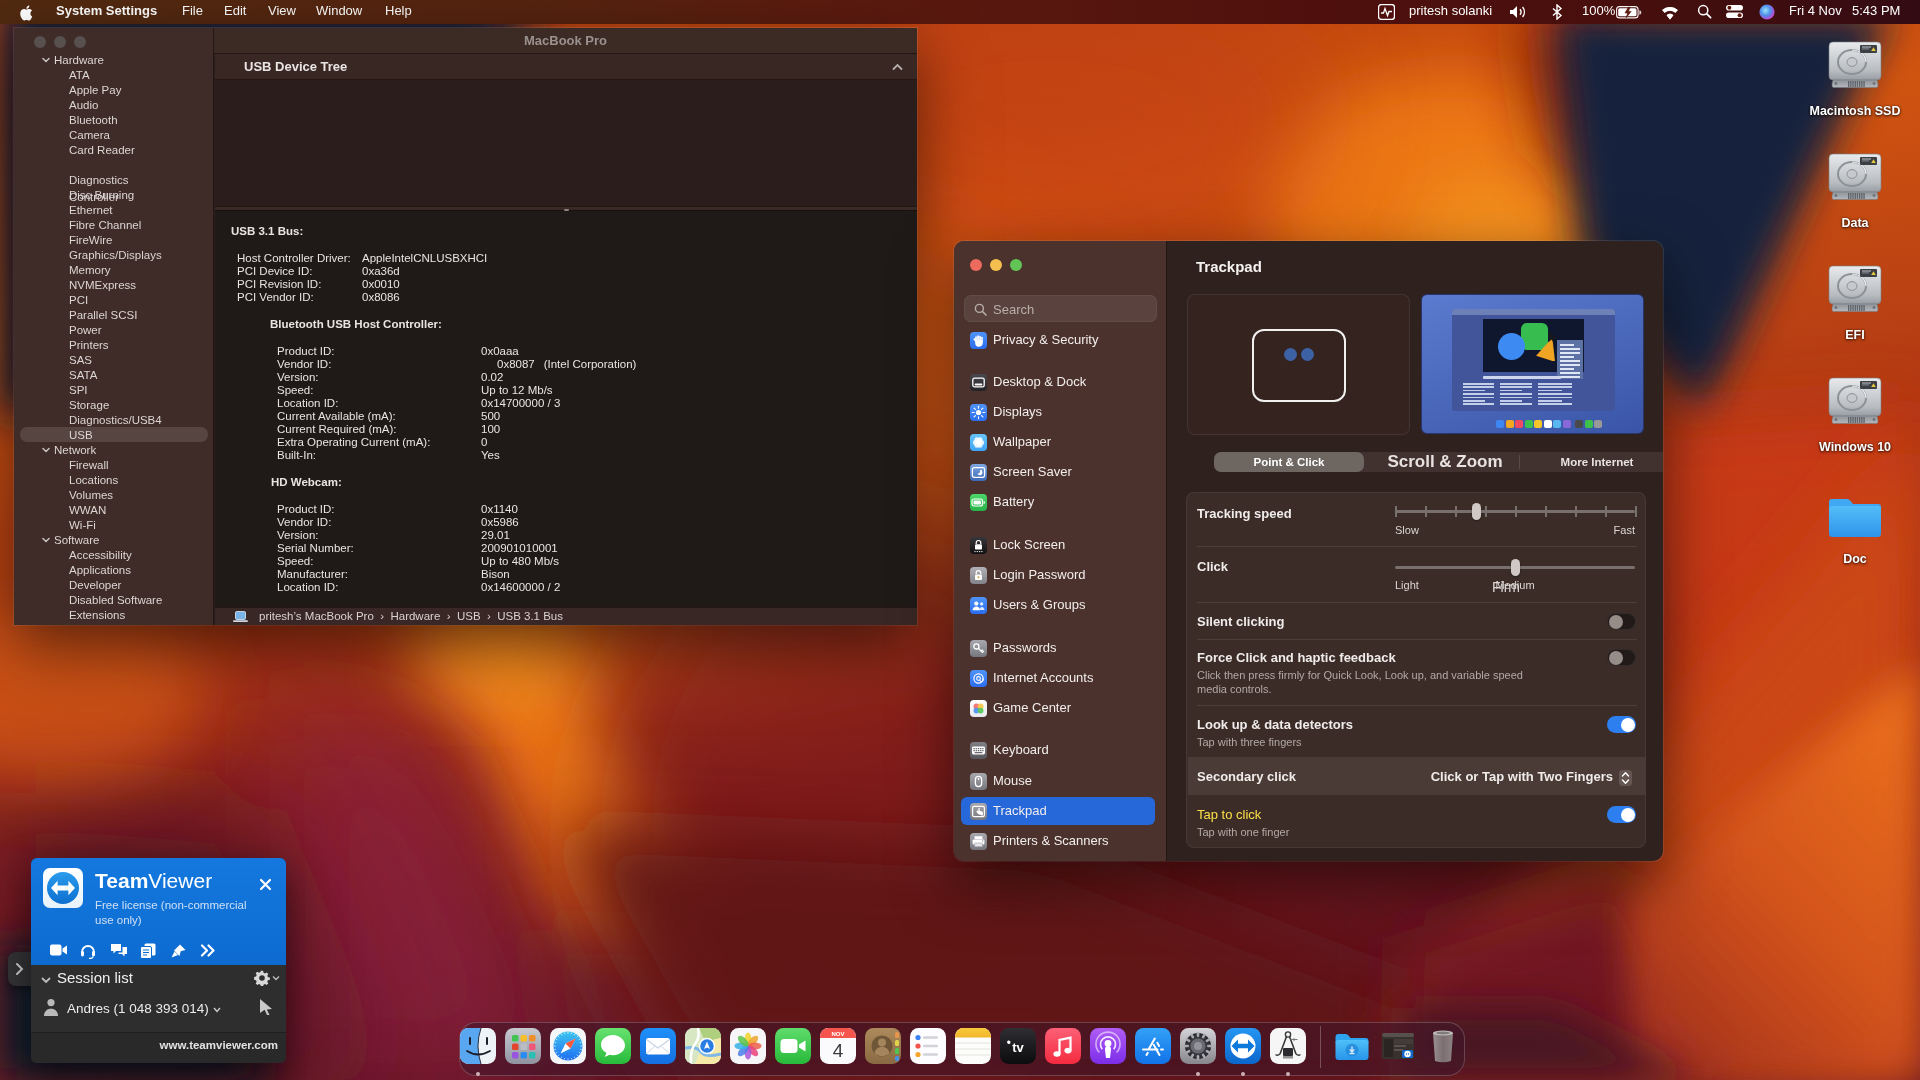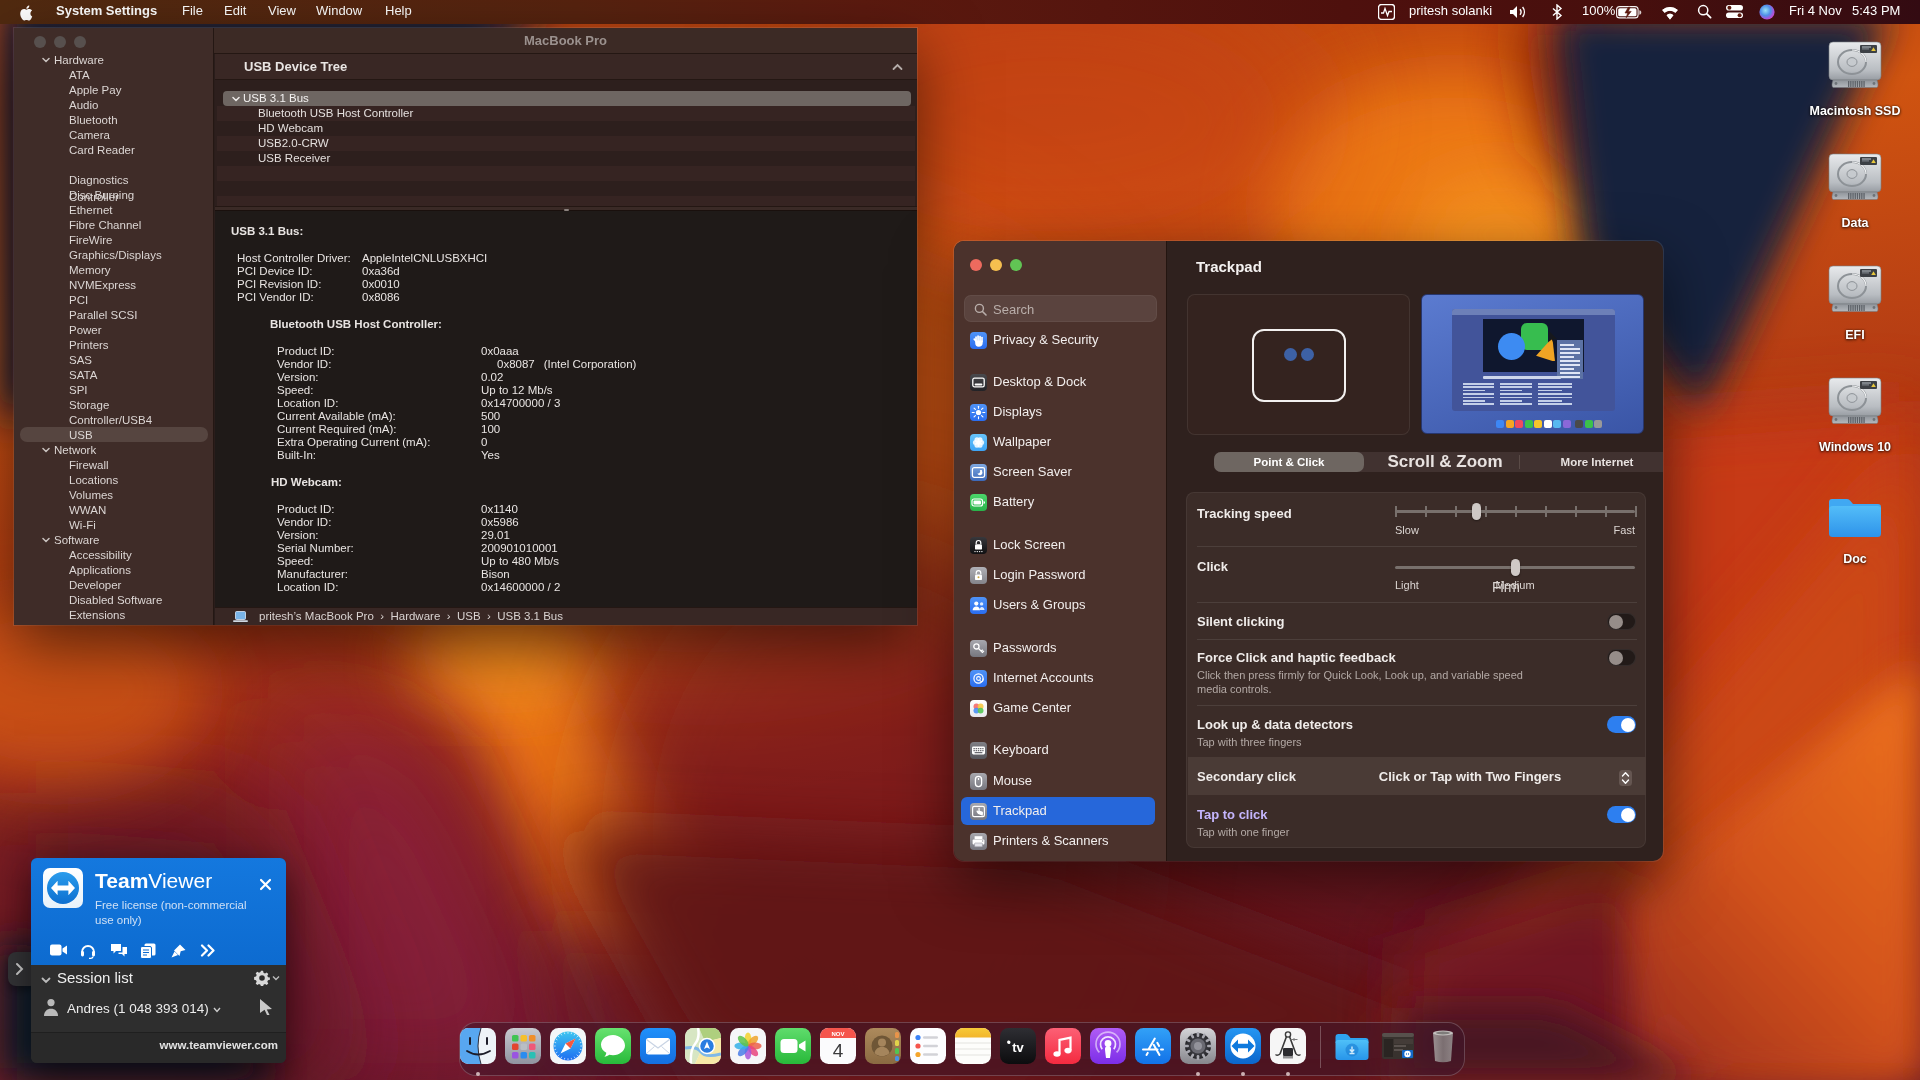--- a/index.html
+++ b/index.html
@@ -164,21 +164,21 @@
   <span class="abs" style="left:55px;top:234.5px;line-height:15px;">Memory</span>
   <span class="abs" style="left:55px;top:249.5px;line-height:15px;">NVMExpress</span>
   <span class="abs" style="left:55px;top:264.5px;line-height:15px;">PCI</span>
   <span class="abs" style="left:55px;top:279.5px;line-height:15px;">Parallel SCSI</span>
   <span class="abs" style="left:55px;top:294.5px;line-height:15px;">Power</span>
   <span class="abs" style="left:55px;top:309.5px;line-height:15px;">Printers</span>
   <span class="abs" style="left:55px;top:324.5px;line-height:15px;">SAS</span>
   <span class="abs" style="left:55px;top:339.5px;line-height:15px;">SATA</span>
   <span class="abs" style="left:55px;top:354.5px;line-height:15px;">SPI</span>
   <span class="abs" style="left:55px;top:369.5px;line-height:15px;">Storage</span>
-  <span class="abs" style="left:55px;top:384.5px;line-height:15px;">Controller/USB4</span>
+  <span class="abs" style="left:55px;top:384.5px;line-height:15px;">Diagnostics/USB4</span>
   <div class="abs" style="left:6px;top:399.0px;width:188px;height:15px;border-radius:7px;background:#564540;"></div>
   <span class="abs" style="left:55px;top:399.5px;line-height:15px;">USB</span>
   <svg class="abs" style="left:28px;top:419.0px" width="8" height="6" viewBox="0 0 8 6">
         <path d="M1 1.5 4 4.5 7 1.5" stroke="#c9c2bf" stroke-width="1.5" fill="none" stroke-linecap="round"></path>
       </svg>
       <span class="abs" style="left:40px;top:414.5px;line-height:15px;">Network</span>
   <span class="abs" style="left:55px;top:429.5px;line-height:15px;">Firewall</span>
   <span class="abs" style="left:55px;top:444.5px;line-height:15px;">Locations</span>
   <span class="abs" style="left:55px;top:459.5px;line-height:15px;">Volumes</span>
   <span class="abs" style="left:55px;top:474.5px;line-height:15px;">WWAN</span>
@@ -194,35 +194,20 @@
   <span class="abs" style="left:55px;top:579.5px;line-height:15px;">Extensions</span>
   </div>
 
   <div class="abs" style="left:201px;top:26px;width:702px;height:26px;background:#392724;border-bottom:1px solid #241713;">
     <span class="abs" style="left:29px;top:5px;font-size:13px;font-weight:700;color:#e9e5e3;">USB Device Tree</span>
     <svg class="abs" style="right:14px;top:9px" width="11" height="8" viewBox="0 0 11 8">
         <path d="M1.5 6 5.5 2 9.5 6" stroke="#b5aca9" stroke-width="1.8" fill="none" stroke-linecap="round"></path>
       </svg>
   </div>
 
-  <div id="usbtable" class="abs" style="left:201px;top:52px;width:702px;height:126px;background:#2d1f1d;font-size:11.5px;color:#e4dfdd;overflow:hidden;">
-  <div class="abs" style="left:2px;top:26px;width:698px;height:15px;background:#362422;"></div>
-  <div class="abs" style="left:2px;top:56px;width:698px;height:15px;background:#362422;"></div>
-  <div class="abs" style="left:2px;top:86px;width:698px;height:15px;background:#362422;"></div>
-  <div class="abs" style="left:2px;top:116px;width:698px;height:15px;background:#362422;"></div>
-  <div class="abs" style="left:8px;top:11px;width:688px;height:15px;border-radius:4px;background:#6e6662;"></div>
-  <svg class="abs" style="left:17px;top:15.5px" width="8" height="6" viewBox="0 0 8 6">
-        <path d="M1 1.5 4 4.5 7 1.5" stroke="#ece9e8" stroke-width="1.5" fill="none" stroke-linecap="round"></path>
-      </svg>
-  <span class="abs" style="left:28px;top:11px;line-height:15px;color:#f3f1f0;">USB 3.1 Bus</span>
-  <span class="abs" style="left:43px;top:26px;line-height:15px;">Bluetooth USB Host Controller</span>
-  <span class="abs" style="left:43px;top:41px;line-height:15px;">HD Webcam</span>
-  <span class="abs" style="left:43px;top:56px;line-height:15px;">USB2.0-CRW</span>
-  <span class="abs" style="left:43px;top:71px;line-height:15px;">USB Receiver</span>
-  </div>
 
   <div class="abs" style="left:201px;top:178px;width:702px;height:5px;background:#3a2a26;border-top:1px solid #241713;border-bottom:1px solid #1a100d;">
     <div class="abs" style="left:349px;top:1.5px;width:5px;height:2.5px;border-radius:2px;background:#8a817d;"></div>
   </div>
 
   <div id="details" class="abs" style="left:201px;top:183px;width:702px;height:396px;background:#1f1a18;font-size:11.5px;color:#e8e4e2;">
   <span class="abs" style="left:16px;top:13.5px;line-height:13px;font-weight:700;">USB 3.1 Bus:</span>
   <span class="abs" style="left:22px;top:40.5px;line-height:13px;font-weight:400;">Host Controller Driver:</span>
   <span class="abs" style="left:147px;top:40.5px;line-height:13px;font-weight:400;">AppleIntelCNLUSBXHCI</span>
   <span class="abs" style="left:22px;top:53.5px;line-height:13px;font-weight:400;">PCI Device ID:</span>
@@ -561,27 +546,27 @@
   <div class="abs" style="left:10px;top:176px;font-size:11px;font-weight:400;color:#b3a9a5;">Click then press firmly for Quick Look, Look up, and variable speed</div>
   <div class="abs" style="left:10px;top:190px;font-size:11px;font-weight:400;color:#b3a9a5;">media controls.</div>
   <div class="abs" style="left:10px;top:212px;width:440px;height:1px;background:rgba(255,255,255,0.09);"></div>
   <div class="abs" style="left:10px;top:224px;font-size:13px;font-weight:700;color:#f0ecea;">Look up &amp; data detectors</div>
   <div class="abs" style="left:420px;top:223px;width:29px;height:17px;border-radius:9px;background:#2d7ff0;">
       <div class="abs" style="left:13.5px;top:1.5px;width:14px;height:14px;border-radius:7px;background:#fff;"></div>
         </div>
   <div class="abs" style="left:10px;top:243px;font-size:11px;font-weight:400;color:#b3a9a5;">Tap with three fingers</div>
   <div class="abs" style="left:1px;top:264px;width:458px;height:38px;background:#4a3b36;"></div>
   <div class="abs" style="left:10px;top:276px;font-size:13px;font-weight:700;color:#f0ecea;">Secondary click</div>
-  <div class="abs" style="left:140px;top:276px;width:286px;text-align:center;font-size:13px;font-weight:700;color:#f0ecea;">Click or Tap with Two Fingers</div>
+  <div class="abs" style="left:140px;top:276px;width:286px;text-align:right;font-size:13px;font-weight:700;color:#f0ecea;">Click or Tap with Two Fingers</div>
   <div class="abs" style="left:432px;top:277px;width:13px;height:16px;border-radius:3.5px;background:#655651;">
      <svg width="13" height="16" viewBox="0 0 13 16" style="position:absolute;left:0;top:0">
             <path d="M3.5 6 6.5 2.8 9.5 6M3.5 10 6.5 13.2 9.5 10" stroke="#fff" stroke-width="1.4" fill="none" stroke-linecap="round" stroke-linejoin="round"></path>
           </svg>
         </div>
-  <div class="abs" style="left:10px;top:314px;font-size:13px;font-weight:700;color:#c4b5fd;">Tap to click</div>
+  <div class="abs" style="left:10px;top:314px;font-size:13px;font-weight:400;color:#fde047;">Tap to click</div>
   <div class="abs" style="left:420px;top:313px;width:29px;height:17px;border-radius:9px;background:#2d7ff0;">
       <div class="abs" style="left:13.5px;top:1.5px;width:14px;height:14px;border-radius:7px;background:#fff;"></div>
         </div>
   <div class="abs" style="left:10px;top:333px;font-size:11px;font-weight:400;color:#b3a9a5;">Tap with one finger</div>
   </div>
   </div>
 </div>
 
 <div class="abs" id="desktop-icons" style="left:0;top:0;width:1920px;height:1080px;">
   <svg class="abs" style="left:1824px;top:39px" width="62" height="54" viewBox="0 0 62 54">

